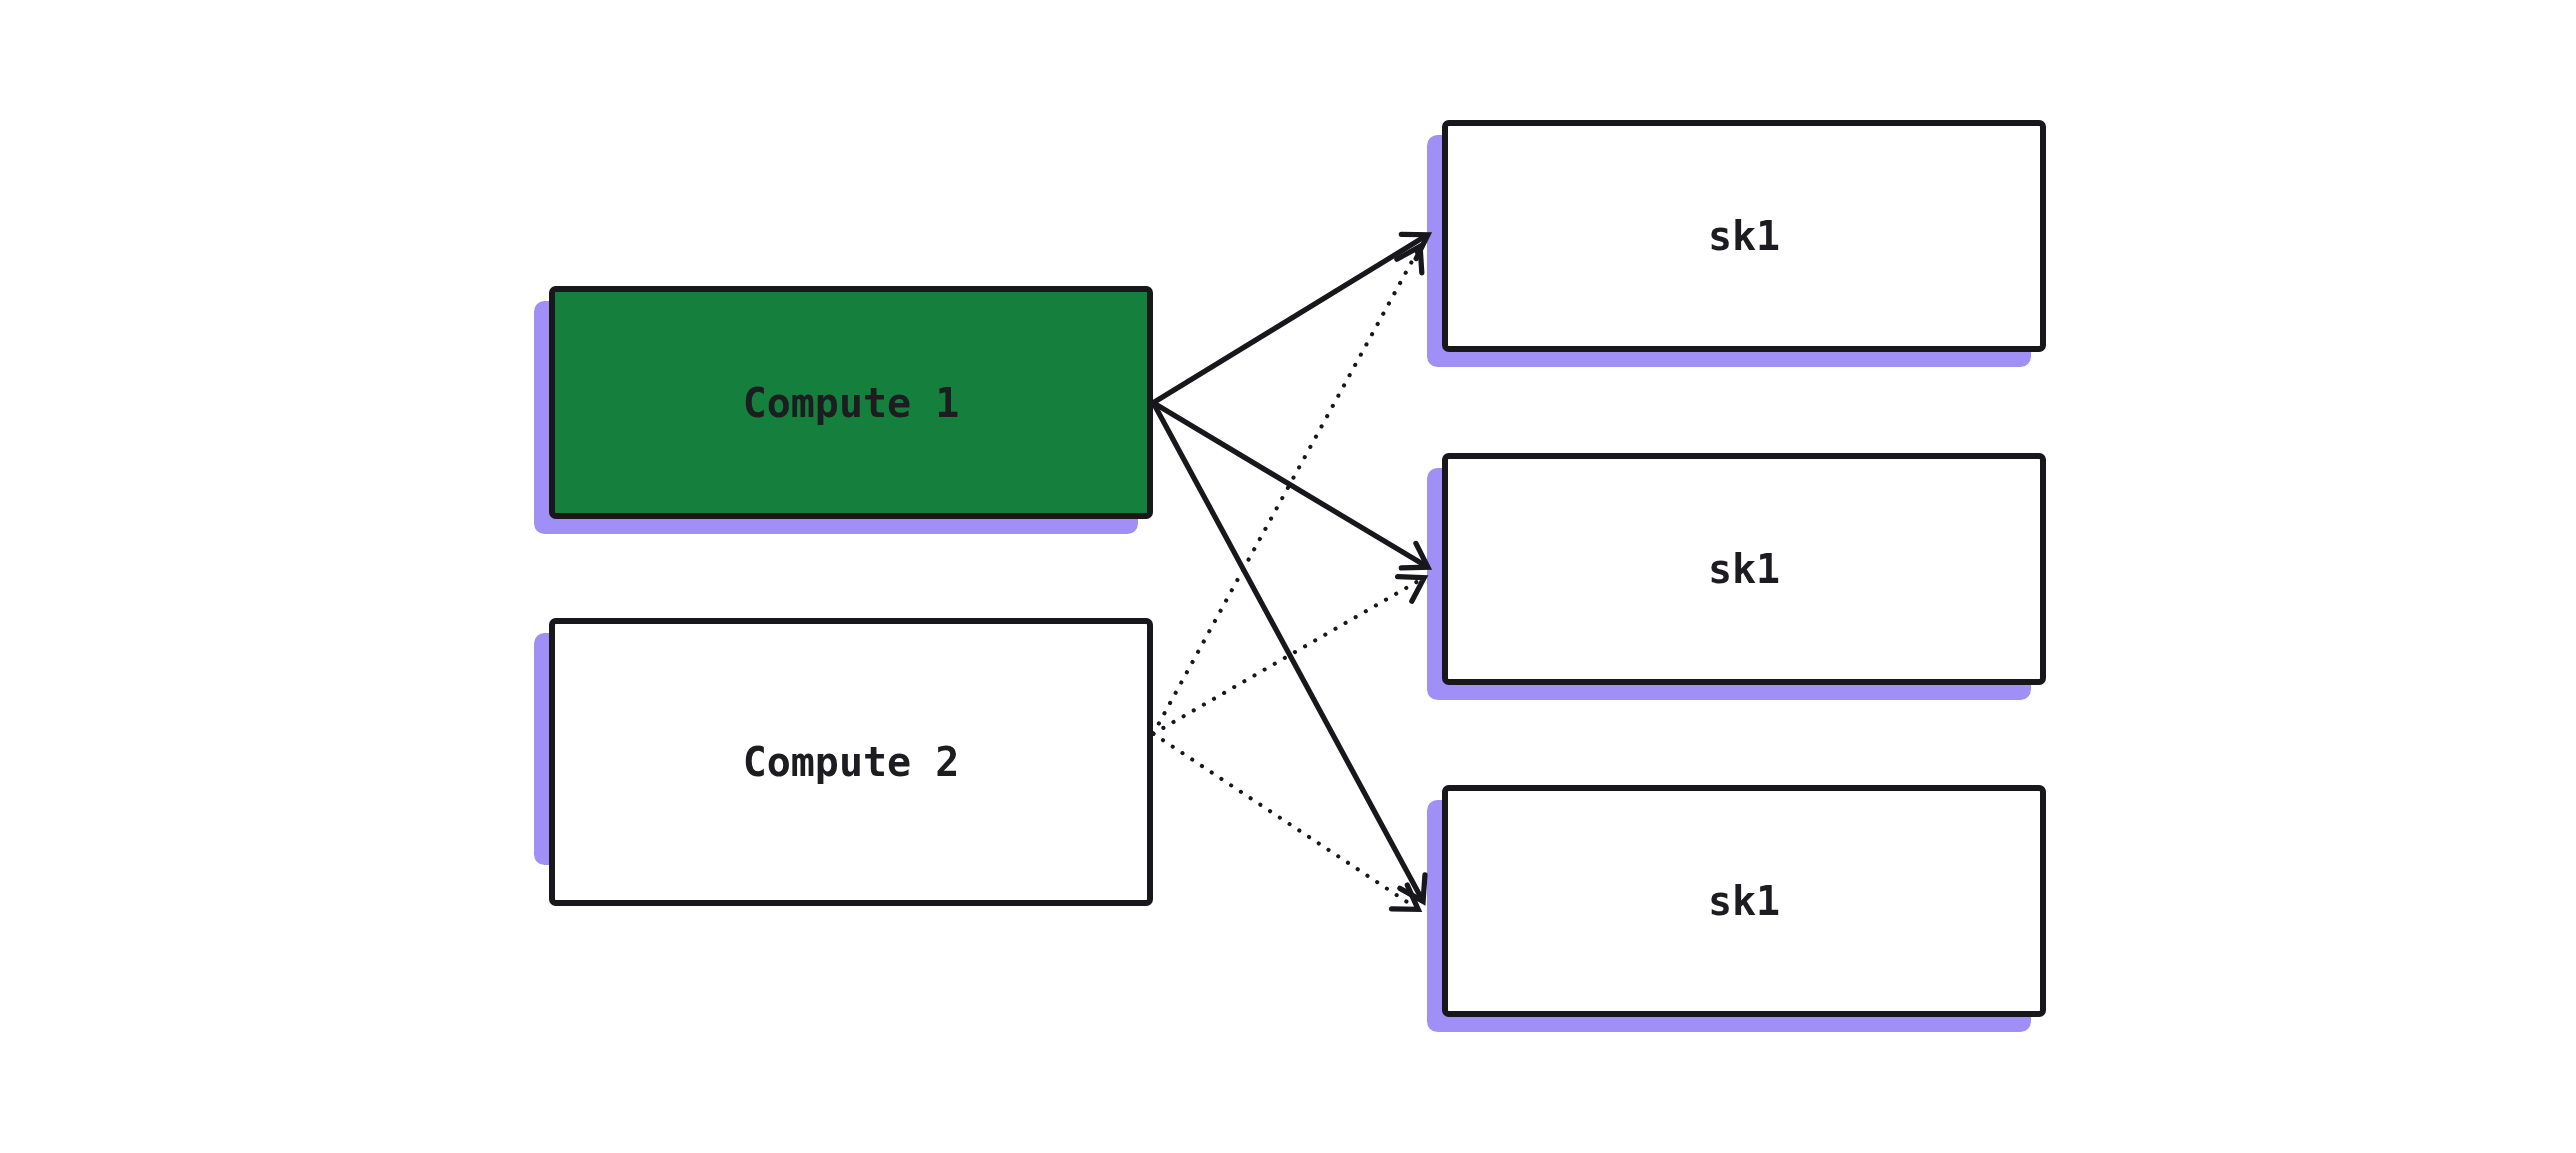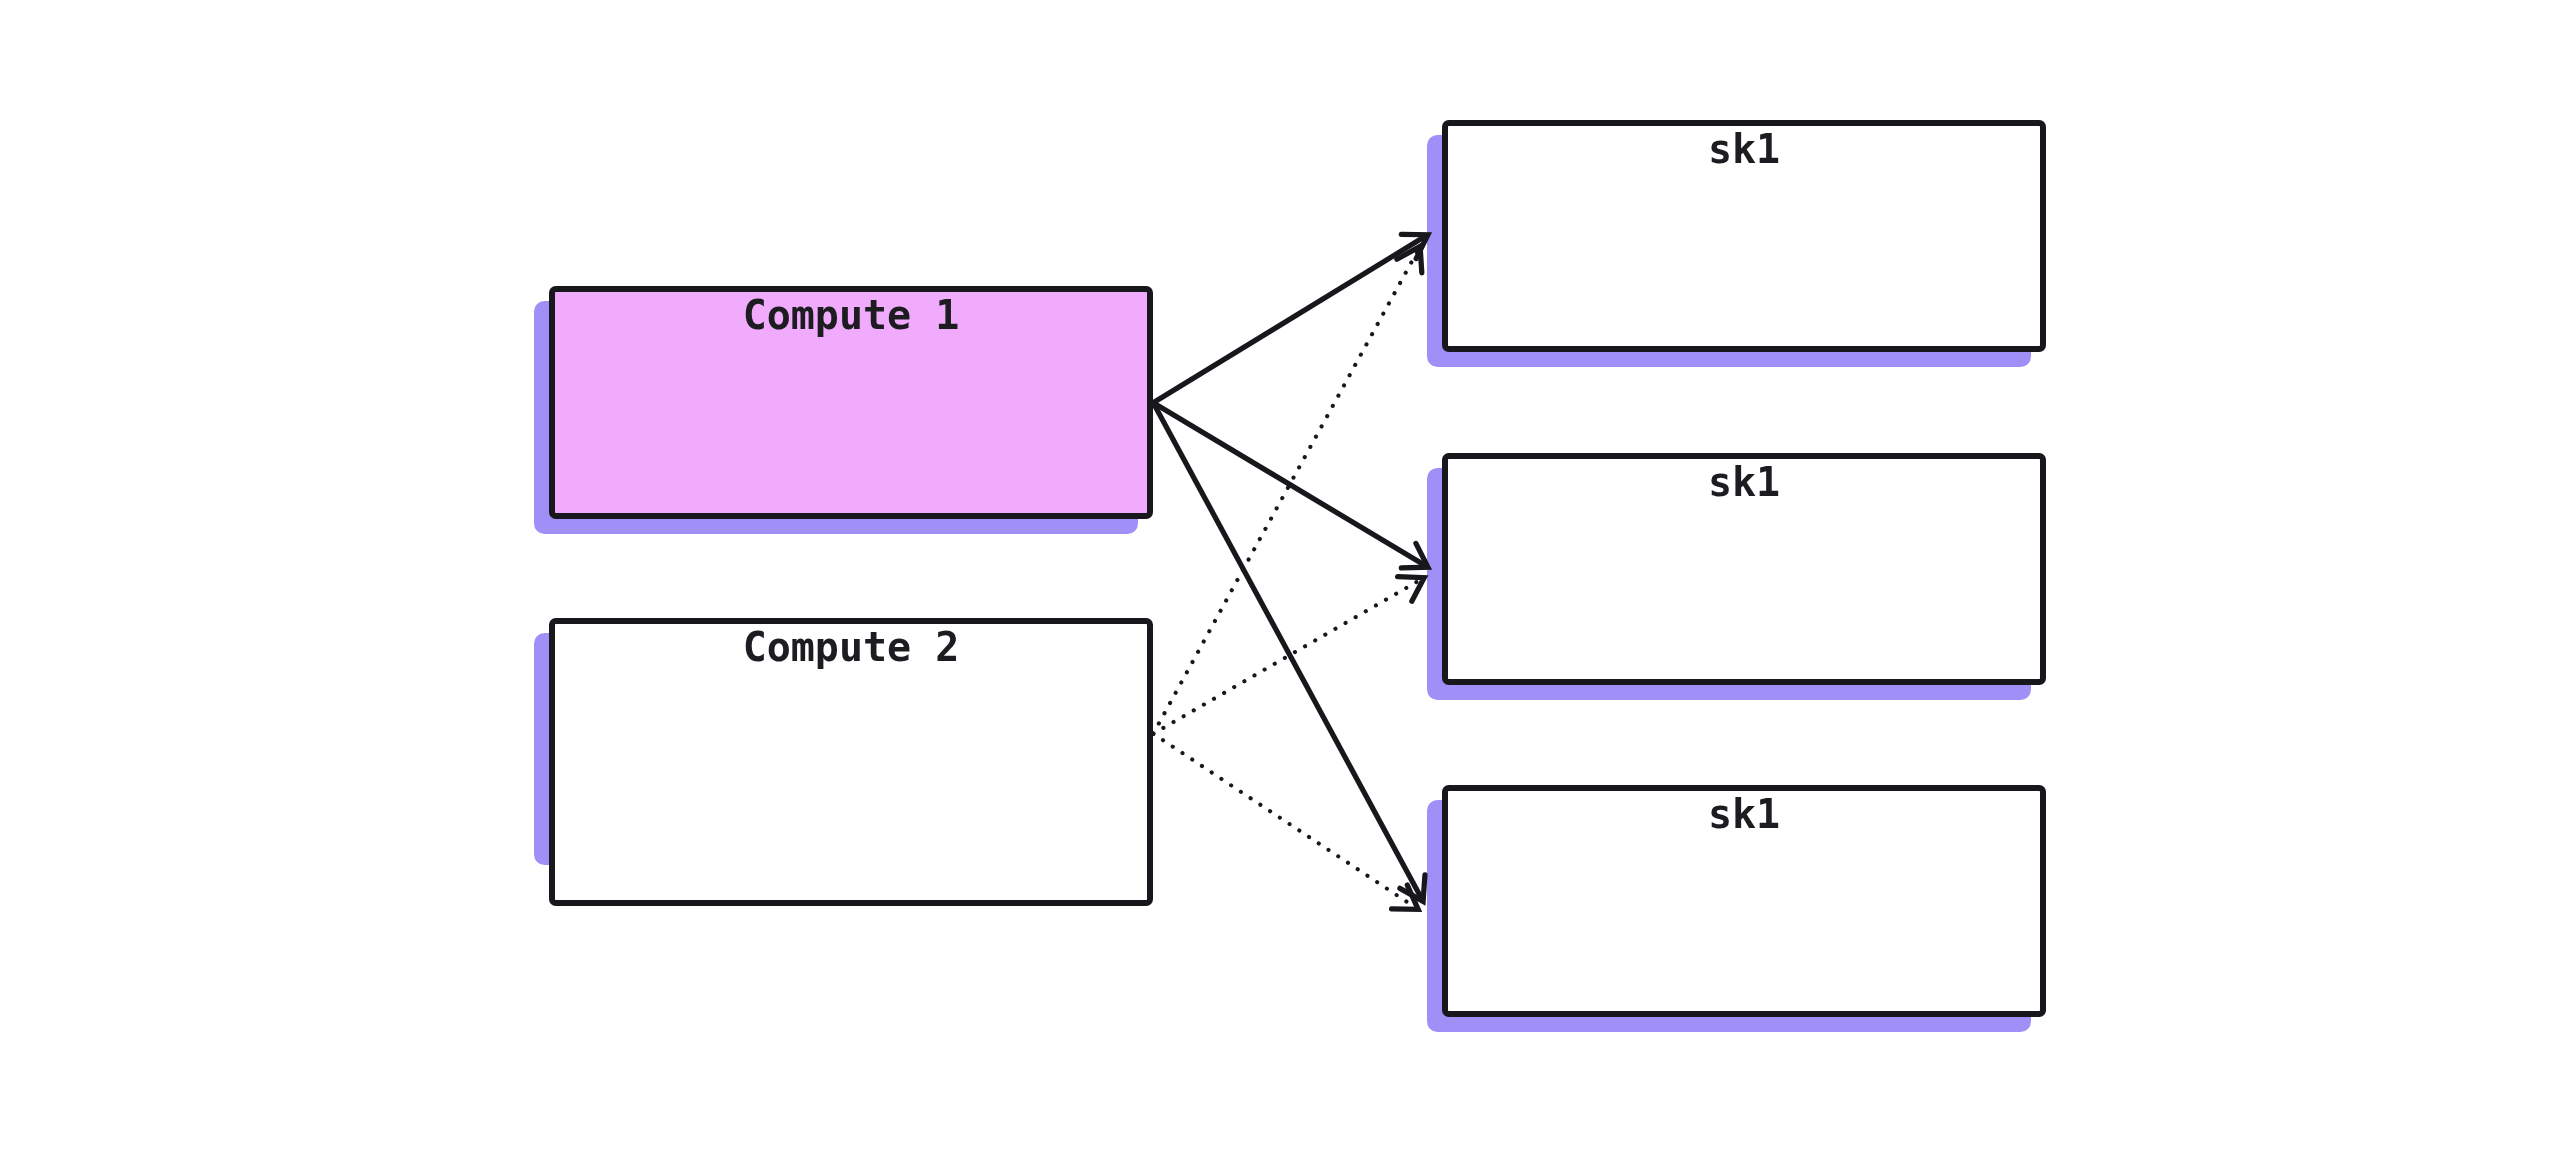--- a/index.html
+++ b/index.html
@@ -26,21 +26,21 @@
     position: absolute;
     border-radius: 10.5px;
     z-index: 1;
   }
   .node {
     position: absolute;
     box-sizing: border-box;
     background: #ffffff;
     border-radius: 6.7px;
     display: flex;
-    align-items: flex-start;
+    align-items: center;
     justify-content: center;
     z-index: 3;
   }
   .node-label {
     font-size: 40px;
     font-weight: bold;
     letter-spacing: 0px;
     white-space: nowrap;
   }
   line.edge-solid {
@@ -65,21 +65,21 @@
         </marker>
       </defs>
       <line x1="1540" y1="538" x2="1906" y2="314" class="edge-solid" stroke="#17171c" marker-end="url(#arrowhead)"></line>
       <line x1="1540" y1="538" x2="1906" y2="757" class="edge-solid" stroke="#17171c" marker-end="url(#arrowhead)"></line>
       <line x1="1540" y1="538" x2="1900" y2="1203" class="edge-solid" stroke="#17171c" marker-end="url(#arrowhead)"></line>
       <line x1="1540" y1="980" x2="1896" y2="330" class="edge-dotted" stroke="#17171c" marker-end="url(#arrowhead)"></line>
       <line x1="1540" y1="980" x2="1901" y2="772" class="edge-dotted" stroke="#17171c" marker-end="url(#arrowhead)"></line>
       <line x1="1540" y1="980" x2="1893" y2="1214" class="edge-dotted" stroke="#17171c" marker-end="url(#arrowhead)"></line>
     </svg>
 <div class="node-shadow" style="left: 534px; top: 301px; width: 604px; height: 233px; background: rgb(161, 143, 248);"></div>
-    <div class="node" style="left: 549px; top: 286px; width: 604px; height: 233px; border: 6.7px solid rgb(23, 23, 28); background: #f0abfc;">
+    <div class="node" style="left: 549px; top: 286px; width: 604px; height: 233px; border: 6.7px solid rgb(23, 23, 28); background: #15803d;">
       <span class="node-label" style="color: rgb(28, 28, 33);">Compute 1</span>
     </div>
     <div class="node-shadow" style="left: 534px; top: 633px; width: 604px; height: 232px; background: rgb(161, 143, 248);"></div>
     <div class="node" style="left: 549px; top: 618px; width: 604px; height: 288px; border: 6.7px solid rgb(23, 23, 28); background: rgb(255, 255, 255);">
       <span class="node-label" style="color: rgb(28, 28, 33);">Compute 2</span>
     </div>
     <div class="node-shadow" style="left: 1427px; top: 135px; width: 604px; height: 232px; background: rgb(161, 143, 248);"></div>
     <div class="node" style="left: 1442px; top: 120px; width: 604px; height: 232px; border: 6.7px solid rgb(23, 23, 28); background: rgb(255, 255, 255);">
       <span class="node-label" style="color: rgb(28, 28, 33);">sk1</span>
     </div>

